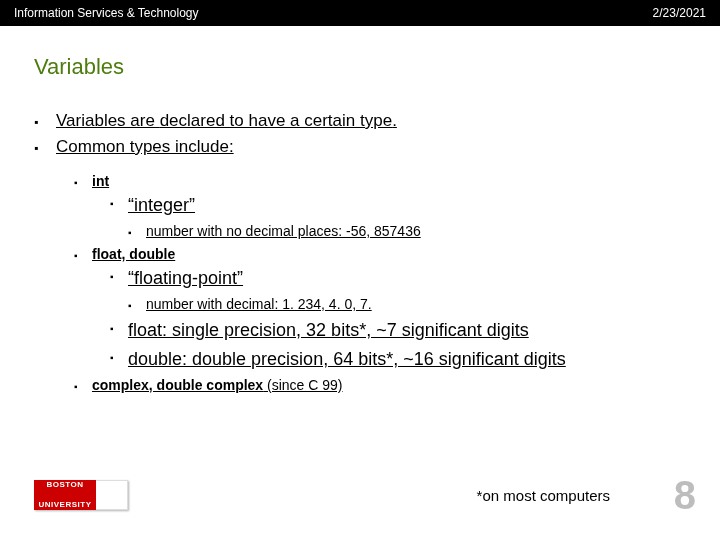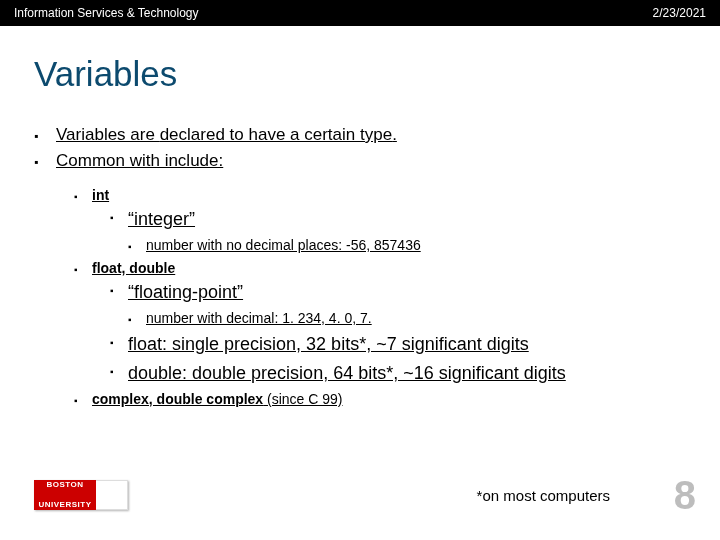--- a/index.html
+++ b/index.html
@@ -15,23 +15,23 @@
     background: #000;
     color: #fff;
     height: 26px;
     display: flex;
     justify-content: space-between;
     align-items: center;
     padding: 0 14px;
     font-size: 12px;
   }
   .title {
-    font-size: 35px;
+    font-size: 22px;
     font-weight: 400;
-    color: #0c4a6e;
+    color: #4d7c0f;
     margin: 28px 0 28px 34px;
   }
   .content {
     padding: 0 34px;
     color: #000;
   }
   ul { list-style: none; }
   .lvl1 > li {
     font-size: 17px;
     line-height: 1.5;
@@ -156,21 +156,21 @@
 </div>
 
 <h1 class="title">Variables</h1>
 
 <div class="content">
   <ul class="lvl1">
     <li>
       <span>Variables are </span><span class="underline">declared</span><span> to have a certain </span><span class="underline">type</span><span>.</span>
     </li>
     <li>
-      <span>Common with include:</span>
+      <span>Common types include:</span>
       <ul class="lvl2">
         <li>
           <span>int</span>
           <ul class="lvl3">
             <li>“integer”</li>
             <ul class="lvl4">
               <li>number with no decimal places: -56,   857436</li>
             </ul>
           </ul>
         </li>

